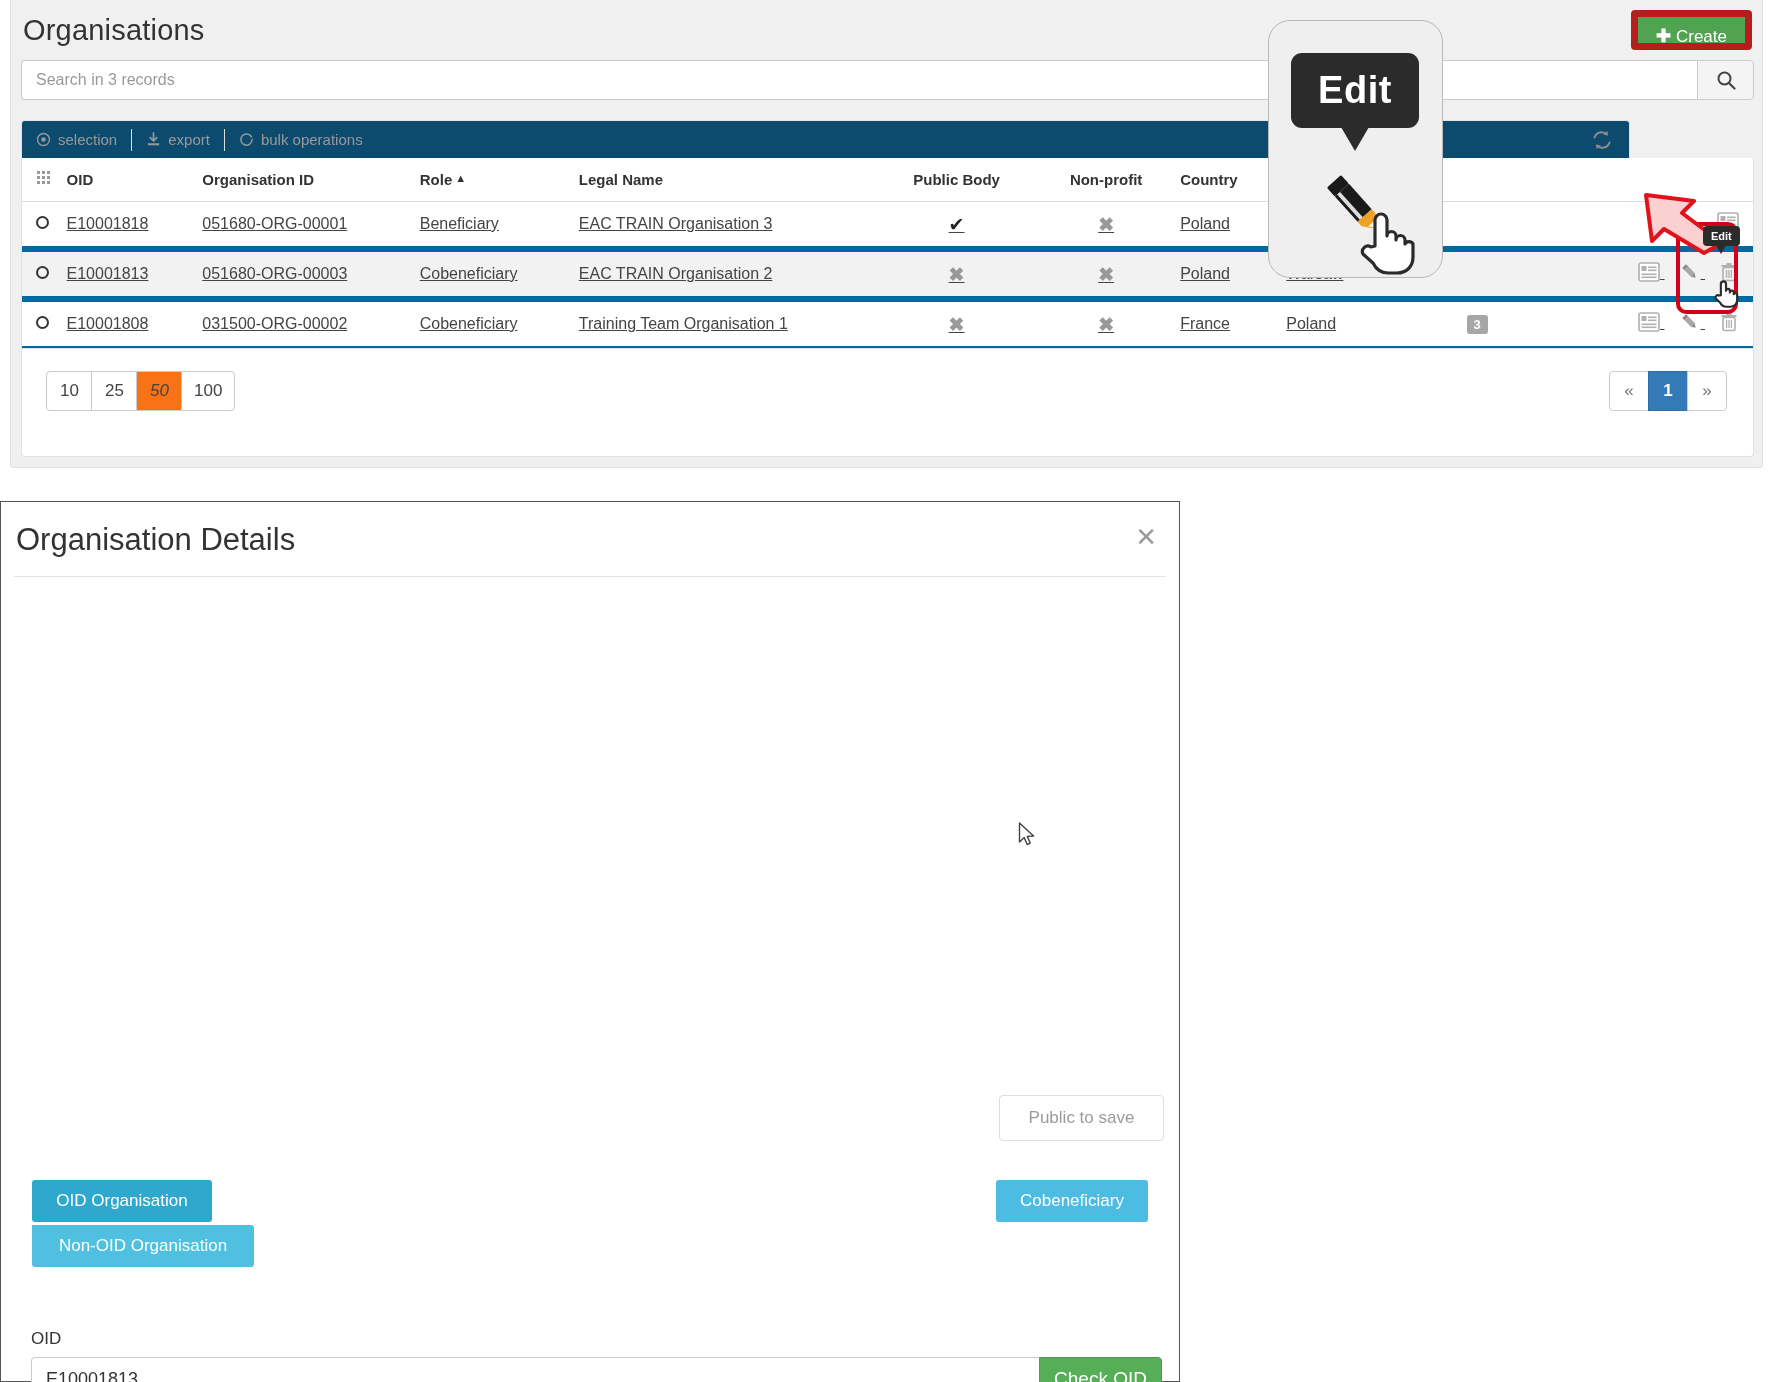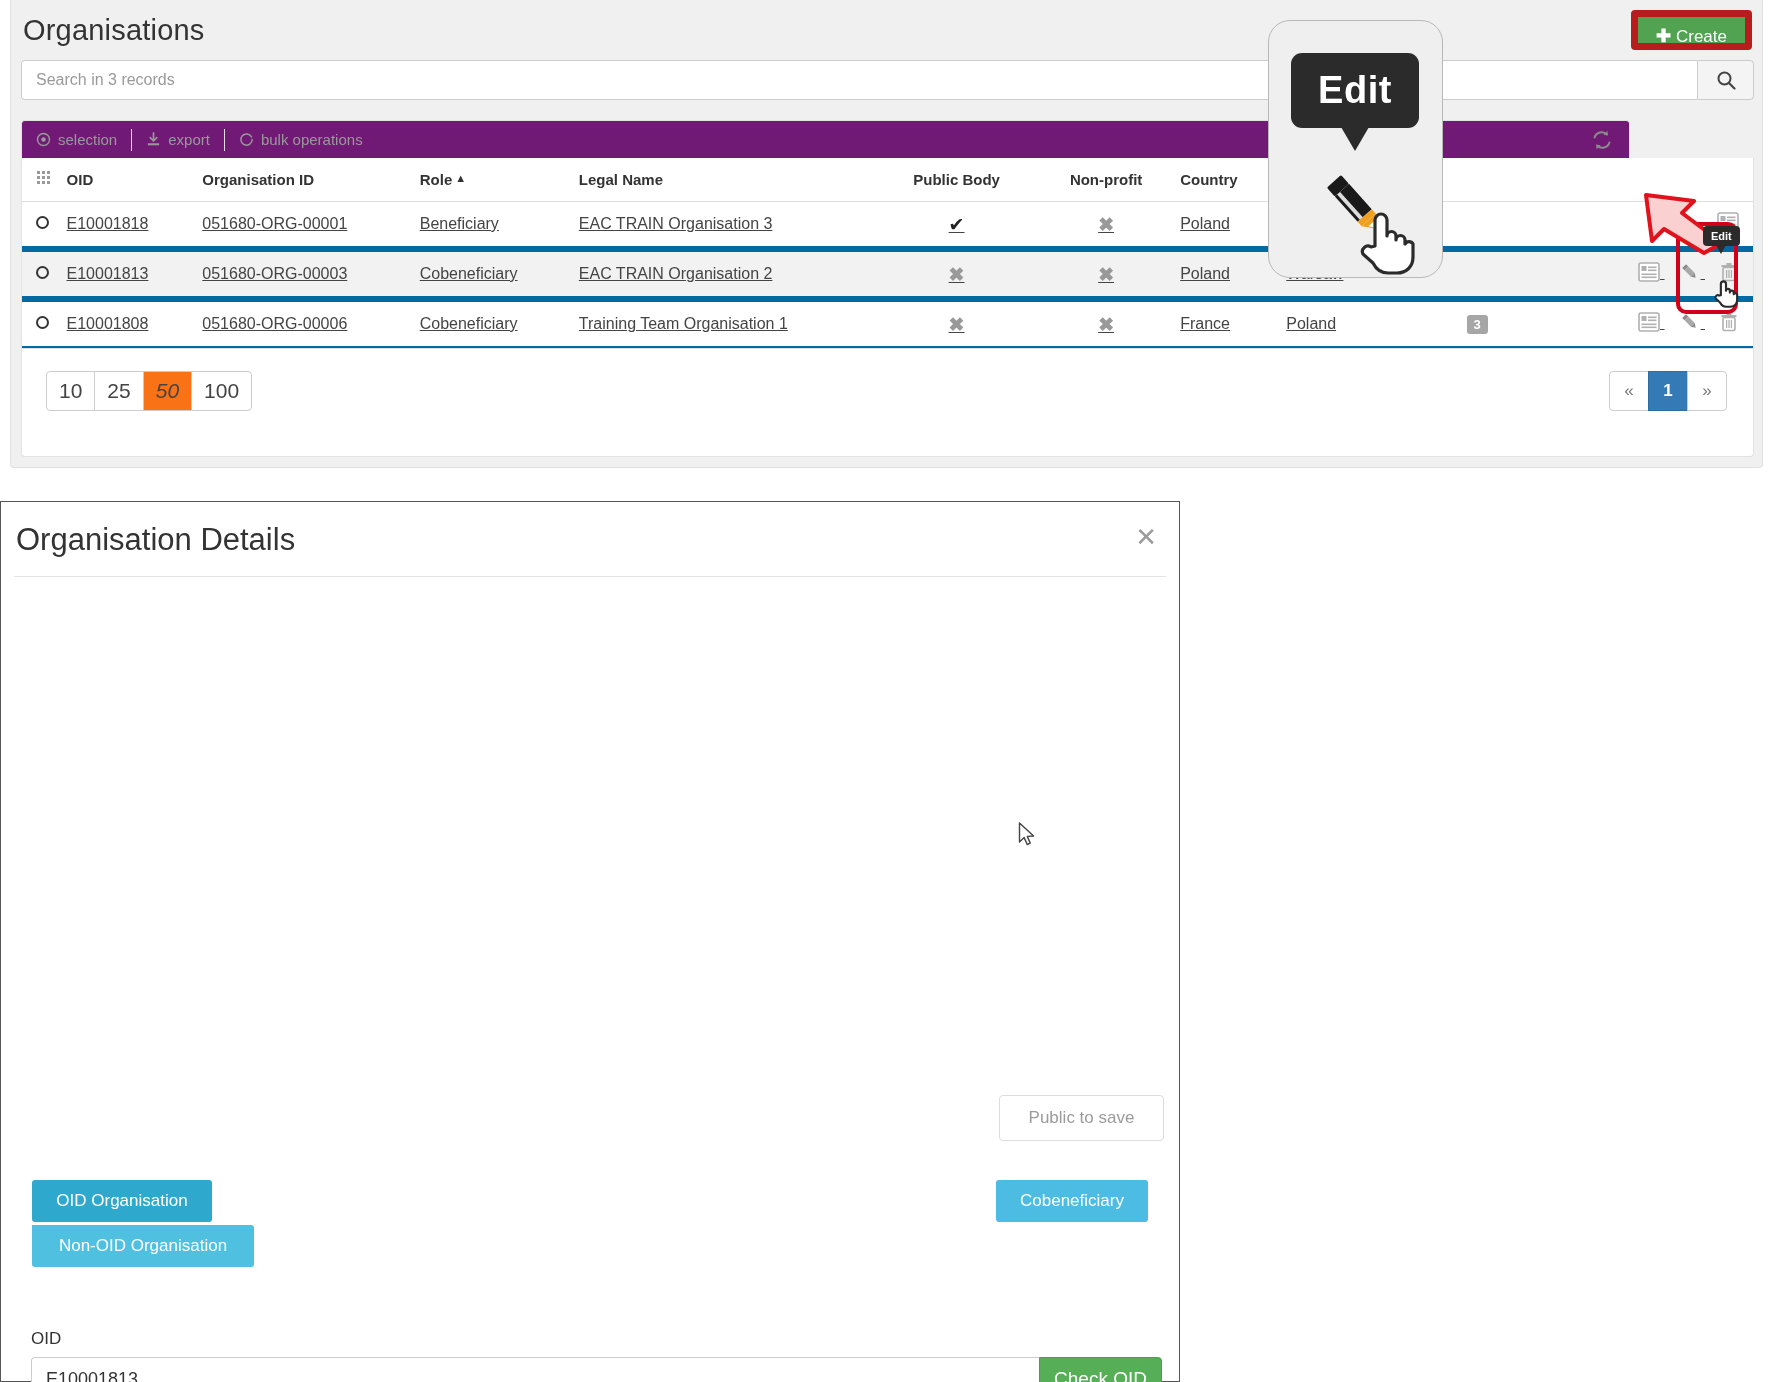--- a/index.html
+++ b/index.html
@@ -53,21 +53,21 @@
   .search-btn {
     width: 57px; height: 40px;
     background: #f4f4f4; border: 1px solid #ccc;
     border-radius: 0 4px 4px 0;
     display: flex; align-items: center; justify-content: center;
     cursor: pointer;
   }
 
   .toolbar {
     position: absolute; left: 10px; top: 120px; width: 1609px; height: 38px;
-    background: #701a75; border: 1px solid #e2e2e2; border-bottom: none;
+    background: #0c4a6e; border: 1px solid #e2e2e2; border-bottom: none;
     border-radius: 4px 4px 0 0;
     display: flex; align-items: center;
   }
   .tb-item {
     display: flex; align-items: center; gap: 7px;
     color: #999; font-size: 15px; padding: 0 14px;
     cursor: pointer; height: 100%;
   }
   .tb-sep { width: 1px; height: 22px; background: #ddd; }
   .tb-refresh { margin-left: auto; padding-right: 16px; cursor: pointer; display:flex; align-items:center; }
@@ -116,23 +116,23 @@
   }
   .act-ico { display:inline-block; margin-left: 14px; vertical-align: middle; cursor: pointer; }
 
   .pager-bar {
     position: absolute; left: 10px; top: 349px; width: 1733px; height: 108px;
     background: #fff; border: 1px solid #e2e2e2; border-top: none;
     border-radius: 0 0 4px 4px;
   }
   .pg-sizes { position: absolute; left: 24px; top: 22px; display: flex; }
   .pg-sizes div {
-    min-width: 46px; height: 40px; line-height: 38px; text-align: left;
+    min-width: 46px; height: 40px; line-height: 38px; text-align: right;
     border: 1px solid #ccc; margin-left: -1px;
-    font-size: 21px; color: #444; background: #fff; cursor: pointer; padding: 0 12px;
+    font-size: 17px; color: #444; background: #fff; cursor: pointer; padding: 0 12px;
   }
   .pg-sizes div:first-child { margin-left: 0; border-radius: 4px 0 0 4px; }
   .pg-sizes div:last-child { border-radius: 0 4px 4px 0; }
   .pg-sizes div.on { background: #f97316; font-style: italic; }
   .pg-nav { position: absolute; right: 26px; top: 22px; display: flex; }
   .pg-nav div {
     min-width: 40px; height: 40px; line-height: 38px; text-align: center;
     border: 1px solid #ccc; margin-left: -1px;
     font-size: 17px; color: #777; background: #fff; cursor: pointer; padding: 0 10px;
   }
@@ -387,21 +387,21 @@
                       <line x1="10" y1="8" x2="10" y2="16"></line>
                       <line x1="12.4" y1="8" x2="12.4" y2="16"></line>
                     </g>
                   </svg>
               </span>
             </td>
           </tr>
           <tr>
             <td class="c-sel"><span class="radio-o"></span></td>
             <td class="c-oid">E10001808</td>
-            <td class="c-orgid">051680-ORG-00006</td>
+            <td class="c-orgid">031500-ORG-00002</td>
             <td class="c-role">Cobeneficiary</td>
             <td class="c-legal">Training Team Organisation 1</td>
             <td class="c-pub"><span class="cross">✖</span></td>
             <td class="c-np"><span class="cross">✖</span></td>
             <td class="c-ctry">France</td>
             <td class="c-city">Poland</td>
             <td class="c-extra"><span class="badge3">3</span></td>
             <td class="c-act">
               <span class="act-ico">
                 <svg width="22" height="20" viewBox="0 0 22 20">

